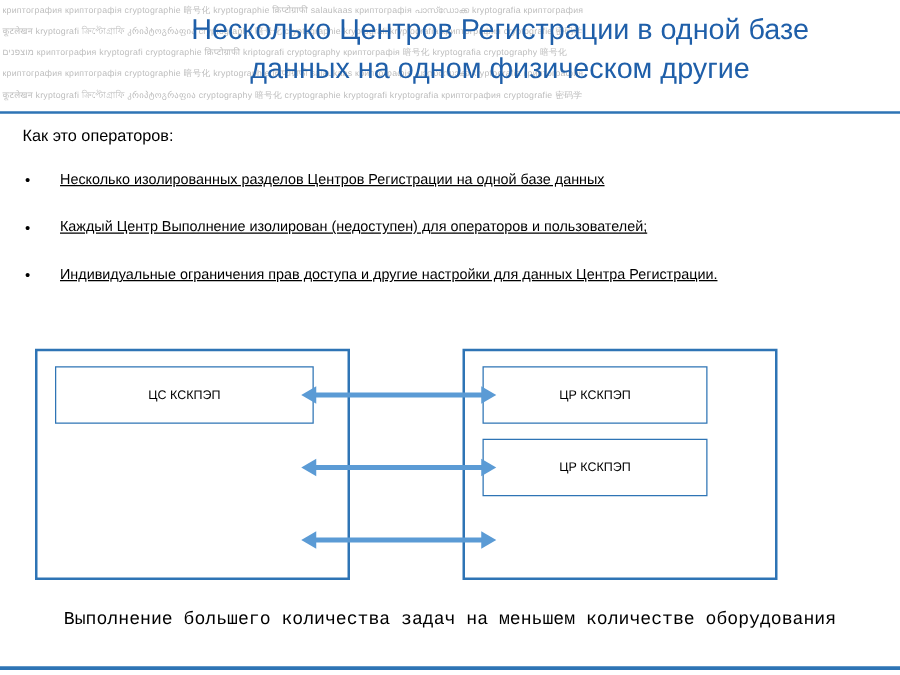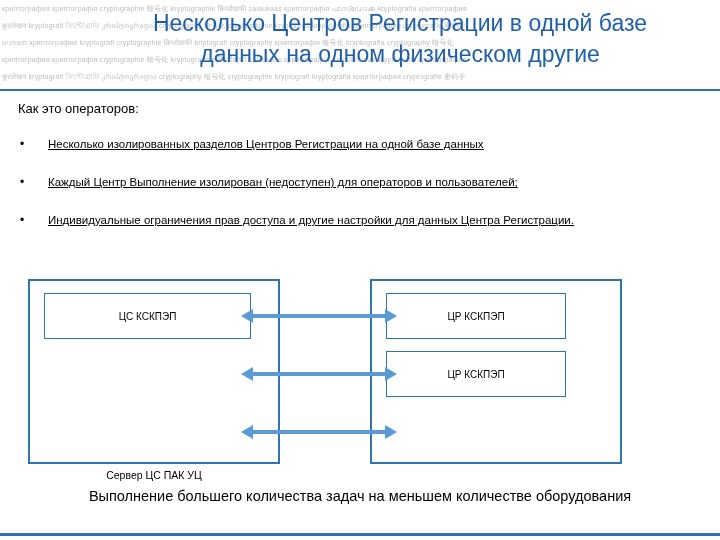--- a/index.html
+++ b/index.html
@@ -171,20 +171,21 @@
   .caption-right { left: 370px; top: 190px; width: 252px; }
 
   .footer {
     position: absolute;
     top: 488px;
     left: 0;
     width: 720px;
     text-align: center;
     font-size: 14.5px;
     color: #000000;
+    font-family: Liberation Mono, monospace;
   }
 
   .bottom-rule {
     position: absolute;
     bottom: 4px;
     left: 0;
     width: 720px;
     height: 3px;
     background: #2e74b5;
   }
@@ -242,17 +243,16 @@
     <span class="head left"></span>
     <span class="bar"></span>
     <span class="head right"></span>
   </div>
   <div class="arrow arrow-r3">
     <span class="head left"></span>
     <span class="bar"></span>
     <span class="head right"></span>
   </div>
 
-  <div class="caption caption-left">Сервер ЦС ПАК УЦ</div>
 </div>
 
 <div class="footer">Выполнение большего количества задач на меньшем количестве оборудования</div>
 <div class="bottom-rule"></div>
 
 </body></html>

